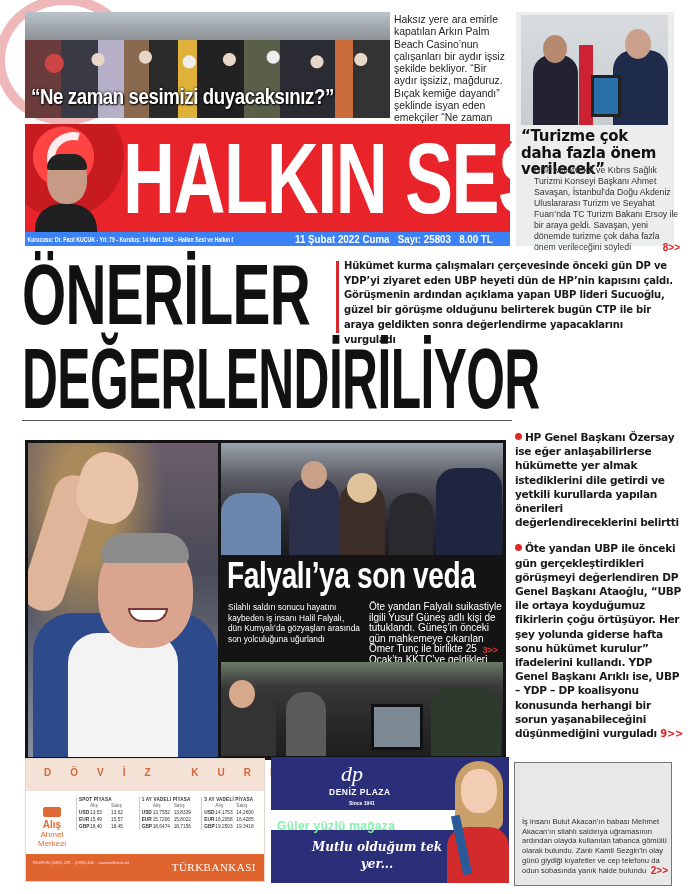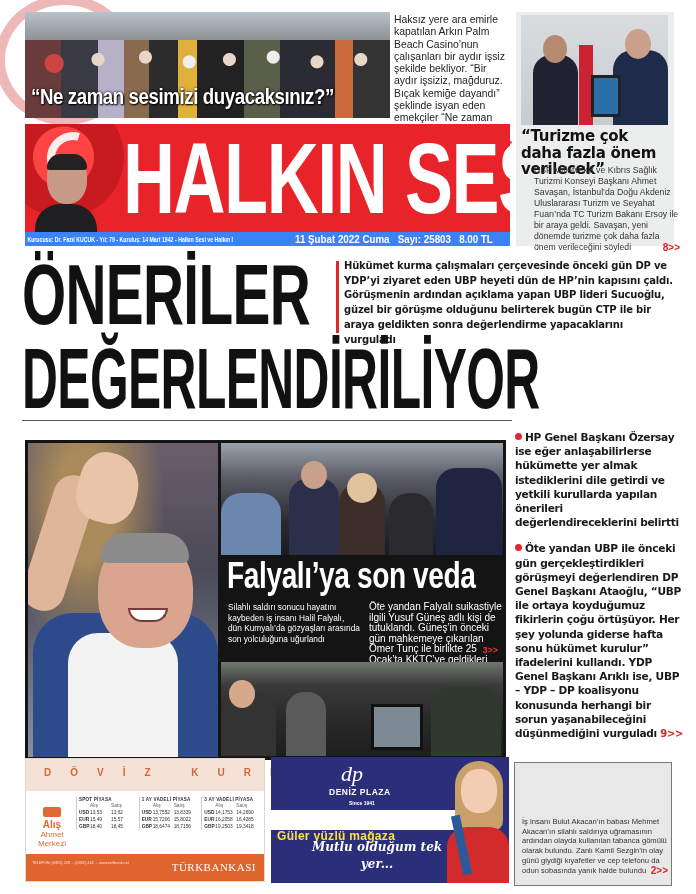--- a/index.html
+++ b/index.html
@@ -131,21 +131,21 @@
   .rate-row.head { color: #666; }
   .doviz-foot { position: absolute; left: 0; bottom: 0; width: 238px; height: 27px; background: #e0642e; }
   .doviz-foot .contact { position: absolute; left: 6px; top: 7px; font-size: 3.8px; color: #fde; line-height: 5px; width: 110px; }
   .doviz-foot .bank { position: absolute; right: 8px; top: 7px; font-family: "Liberation Serif", serif; font-size: 11px; color: #fff; letter-spacing: 0.5px; }
 
   .deniz { left: 271px; top: 757px; width: 238px; height: 126px; background: #2b2f7a; overflow: hidden; }
   .deniz .logo-dp { position: absolute; left: 70px; top: 4px; font-family: Liberation Serif, serif; font-size: 22px; color: #fff; font-style: italic; }
   .deniz .brand { position: absolute; left: 58px; top: 30px; font-size: 8.5px; color: #fff; font-weight: 700; letter-spacing: 0.5px; }
   .deniz .since { position: absolute; left: 78px; top: 43px; font-size: 5px; color: #fff; font-weight: 700; }
   .deniz .band { position: absolute; left: 0; top: 53px; width: 185px; height: 20px; background: #fff; }
-  .deniz .slogan1 { position: absolute; left: 6px; top: 72px; font-size: 12px; font-weight: 700; color: #fde047; white-space: nowrap; letter-spacing: 0.3px; }
+  .deniz .slogan1 { position: absolute; left: 6px; top: 62px; font-size: 12px; font-weight: 700; color: #86efac; white-space: nowrap; letter-spacing: 0.3px; }
   .deniz .slogan2 { position: absolute; left: 36px; top: 82px; width: 140px; text-align: center; font-family: "DejaVu Serif", serif; font-style: italic; font-weight: 700; font-size: 12px; line-height: 17px; color: #fff; }
   .deniz .girl { position: absolute; right: 0; top: 0; width: 62px; height: 126px; }
   .deniz .girl .hair { position: absolute; left: 8px; top: 4px; width: 48px; height: 70px; background: #c9a06a; border-radius: 24px 24px 10px 10px; }
   .deniz .girl .face { position: absolute; left: 14px; top: 12px; width: 36px; height: 44px; background: #f2cdb3; border-radius: 45%; }
   .deniz .girl .shirt { position: absolute; left: 0; top: 70px; width: 62px; height: 56px; background: #d32b2b; border-radius: 20px 20px 0 0; }
   .deniz .girl .strap { position: absolute; left: 10px; top: 58px; width: 9px; height: 60px; background: #2b5a9a; transform: rotate(-12deg); }
 
   .silah-box { left: 514px; top: 762px; width: 158px; height: 124px; background: #e8e8e8; border: 1px solid #777; }
   .silah-title { position: absolute; left: 6px; top: 4px; width: 150px; font-family: "DejaVu Sans", sans-serif; font-weight: 700; font-size: 14px; line-height: 15.5px; color: #111; letter-spacing: -0.4px; }
   .silah-text { position: absolute; left: 7px; top: 54px; width: 146px; font-size: 7.6px; line-height: 9.7px; color: #333; }

